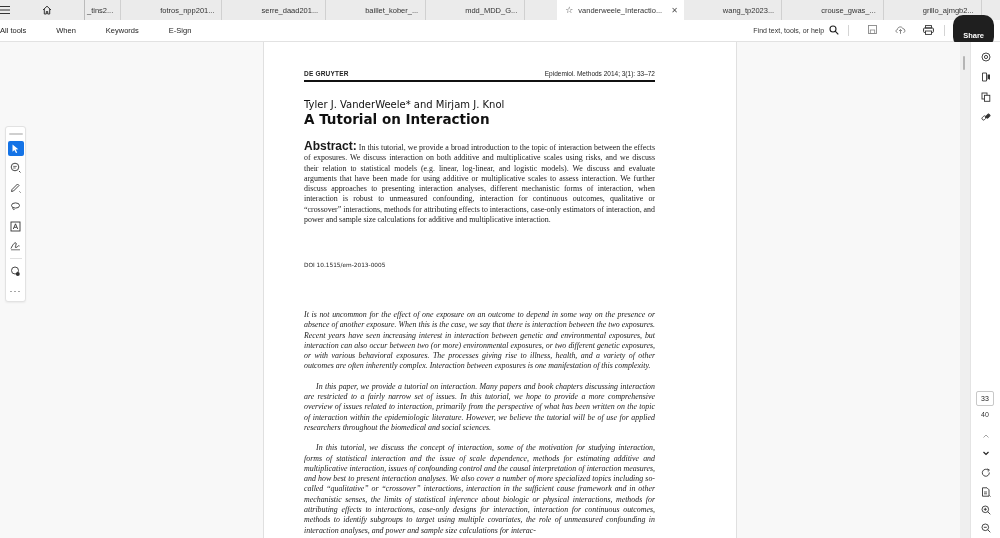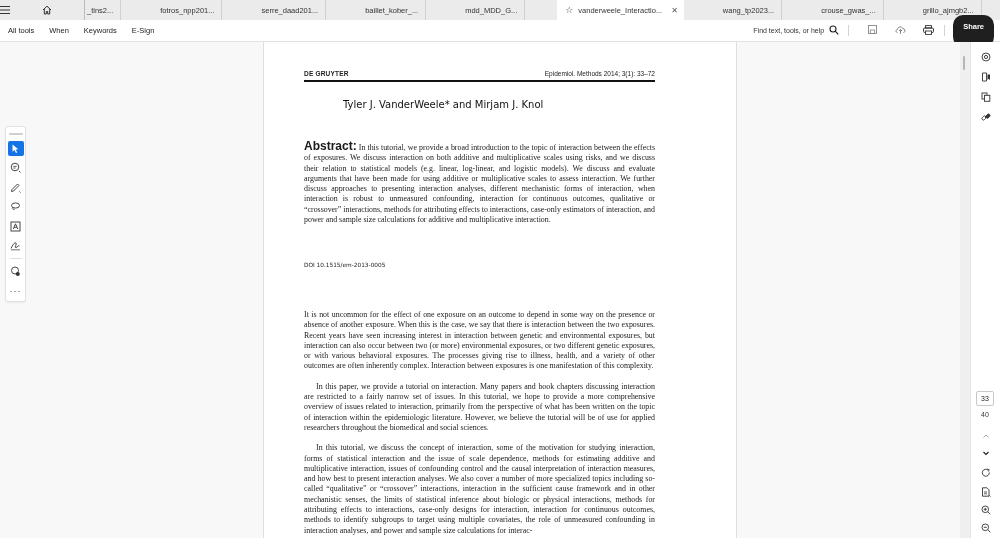--- a/index.html
+++ b/index.html
@@ -10,51 +10,51 @@
   .tb-icon { width: 20px; height: 20px; display: flex; align-items: center; justify-content: center; color: #333; }
   .tab { height: 20px; display: flex; align-items: center; padding: 0 7px; border-right: 1px solid #d0d0d0; color: #333; white-space: nowrap; }
   .tab.active { background: #ffffff; border-right: none; padding: 0 6px 0 8px; height: 20px; }
   .tab.active .star { margin-right: 5px; font-size: 9px; color: #444; }
   .tab.active .close { margin-left: 9px; font-size: 8px; color: #555; }
   .nav-arrows { display: flex; align-items: center; gap: 8px; padding: 0 6px; font-size: 8px; color: #444; border-right: 1px solid #d0d0d0; height: 20px; }
   .create-btn { margin-left: 6px; height: 13px; border: 1px solid #b8b8b8; border-radius: 3px; padding: 0 7px; display: flex; align-items: center; gap: 4px; font-size: 7px; color: #333; background: #f4f4f4; }
 
   
   .toolbar { position: absolute; left: 0; top: 20px; width: 1000px; height: 22px; background: #ffffff; display: flex; align-items: center; border-bottom: 1px solid #e2e2e2; font-size: 7.5px; }
-  .menu { display: flex; gap: 1px; padding-left: 8px; }
+  .menu { display: flex; gap: 16px; }
   .menu span { margin-right: 14px; color: #222; }
   .tool-right { margin-left: auto; display: flex; align-items: center; }
   .find { font-size: 7px; color: #333; margin-right: 5px; }
   .sep { width: 1px; height: 11px; background: #d4d4d4; margin: 0 9px; }
   .ticon { width: 14px; text-align: center; color: #666; font-size: 9px; margin: 0 7px; }
-  .share { margin-left: 6px; margin-right: 6px; background: #1f1f1f; color: #fff; border-radius: 10px; height: 17px; padding: 16px 10px; display: flex; align-items: flex-end; font-weight: bold; font-size: 7.5px; }
+  .share { margin-left: 6px; margin-right: 6px; background: #1f1f1f; color: #fff; border-radius: 10px; height: 17px; padding: 16px 10px; display: flex; align-items: flex-start; font-weight: bold; font-size: 7.5px; }
 
   
   .leftrail { position: absolute; left: 5px; top: 126px; width: 21px; height: 176px; background: #fff; border: 1px solid #e2e2e2; border-radius: 3px; box-shadow: 0 1px 2px rgba(0,0,0,0.06); display: flex; flex-direction: column; align-items: center; padding-top: 6px; }
   .leftrail .grip { width: 14px; height: 2px; background: #cfcfcf; border-radius: 1px; margin-bottom: 4px; }
   .rail-btn { width: 16px; height: 16px; margin: 2.5px 0; display: flex; align-items: center; justify-content: center; border-radius: 2px; color: #333; }
   .rail-btn.active { background: #1473e6; color: #fff; }
   .rail-btn svg { width: 11px; height: 11px; }
   .rail-div { width: 12px; height: 1px; background: #e0e0e0; margin: 3px 0; }
 
   
   .docarea { position: absolute; left: 0; top: 42px; width: 970px; height: 496px; background: #f8f8f8; }
   .page { position: absolute; left: 263px; top: 0; width: 474px; height: 496px; background: #fff; border-left: 1px solid #e0e0e0; border-right: 1px solid #e0e0e0; }
   .pg-header { position: absolute; left: 40px; top: 28px; width: 351px; display: flex; justify-content: space-between; font-size: 6.5px; }
   .pg-header .pub { font-weight: bold; letter-spacing: 0.2px; }
   .pg-rule { position: absolute; left: 40px; top: 38px; width: 351px; height: 2px; background: #111; }
-  .authors { position: absolute; left: 40px; top: 57px; font-size: 10px; font-family: "DejaVu Sans", sans-serif; color: #111; margin-left: 39px; }
+  .authors { position: absolute; left: 40px; top: 57px; font-size: 10px; font-family: "DejaVu Sans", sans-serif; color: #111; }
   .title { position: absolute; left: 40px; top: 69px; font-size: 13.5px; font-weight: bold; font-family: "DejaVu Sans", sans-serif; color: #111; }
   .body-txt { position: absolute; left: 40px; width: 351px; font-family: "Liberation Serif", serif; font-size: 7.9px; line-height: 10.3px; text-align: justify; color: #1a1a1a; }
   .abstract { top: 99px; }
   .abstract b, .kw b { font-family: Liberation Sans, sans-serif; font-size: 12px; }
   .kw { top: 198px; }
   .doi { position: absolute; left: 40px; top: 220px; font-size: 5.8px; font-family: "DejaVu Sans", sans-serif; color: #222; }
   .intro { top: 268px; }
-  .intro p { text-indent: 0; }
+  .intro p { text-indent: 0; font-style: italic; }
   .intro p + p { text-indent: 12px; margin-top: 10px; }
 
   
   .vscroll { position: absolute; left: 960px; top: 42px; width: 10px; height: 496px; background: #efefef; }
   .vscroll .thumb { position: absolute; left: 3px; top: 14px; width: 2px; height: 14px; background: #b5b5b5; border-radius: 1px; }
 
   
   .rightrail { position: absolute; left: 970px; top: 42px; width: 30px; height: 496px; background: #fff; border-left: 1px solid #e4e4e4; }
   .rr-btn { position: absolute; left: 7px; width: 16px; height: 16px; display: flex; align-items: center; justify-content: center; color: #333; }
   .rr-btn svg { width: 10px; height: 10px; }
@@ -170,20 +170,21 @@
 </div>
 
 <div class="docarea">
   <div class="page">
     <div class="pg-header">
       <span class="pub">DE GRUYTER</span>
       <span>Epidemiol. Methods 2014; 3(1): 33–72</span>
     </div>
     <div class="pg-rule"></div>
     <div class="authors">Tyler J. VanderWeele* and Mirjam J. Knol</div>
+    <div class="title">A Tutorial on Interaction</div>
 
     <div class="body-txt abstract">
       <b>Abstract:</b>
       <span>In this tutorial, we provide a broad introduction to the topic of interaction between the effects of exposures. We discuss interaction on both additive and multiplicative scales using risks, and we discuss their relation to statistical models (e.g. linear, log-linear, and logistic models). We discuss and evaluate arguments that have been made for using additive or multiplicative scales to assess interaction. We further discuss approaches to presenting interaction analyses, different mechanistic forms of interaction, when interaction is robust to unmeasured confounding, interaction for continuous outcomes, qualitative or “crossover” interactions, methods for attributing effects to interactions, case-only estimators of interaction, and power and sample size calculations for additive and multiplicative interaction.</span>
     </div>
 
 
     <div class="doi">DOI 10.1515/em-2013-0005</div>
 
     <div class="body-txt intro">

